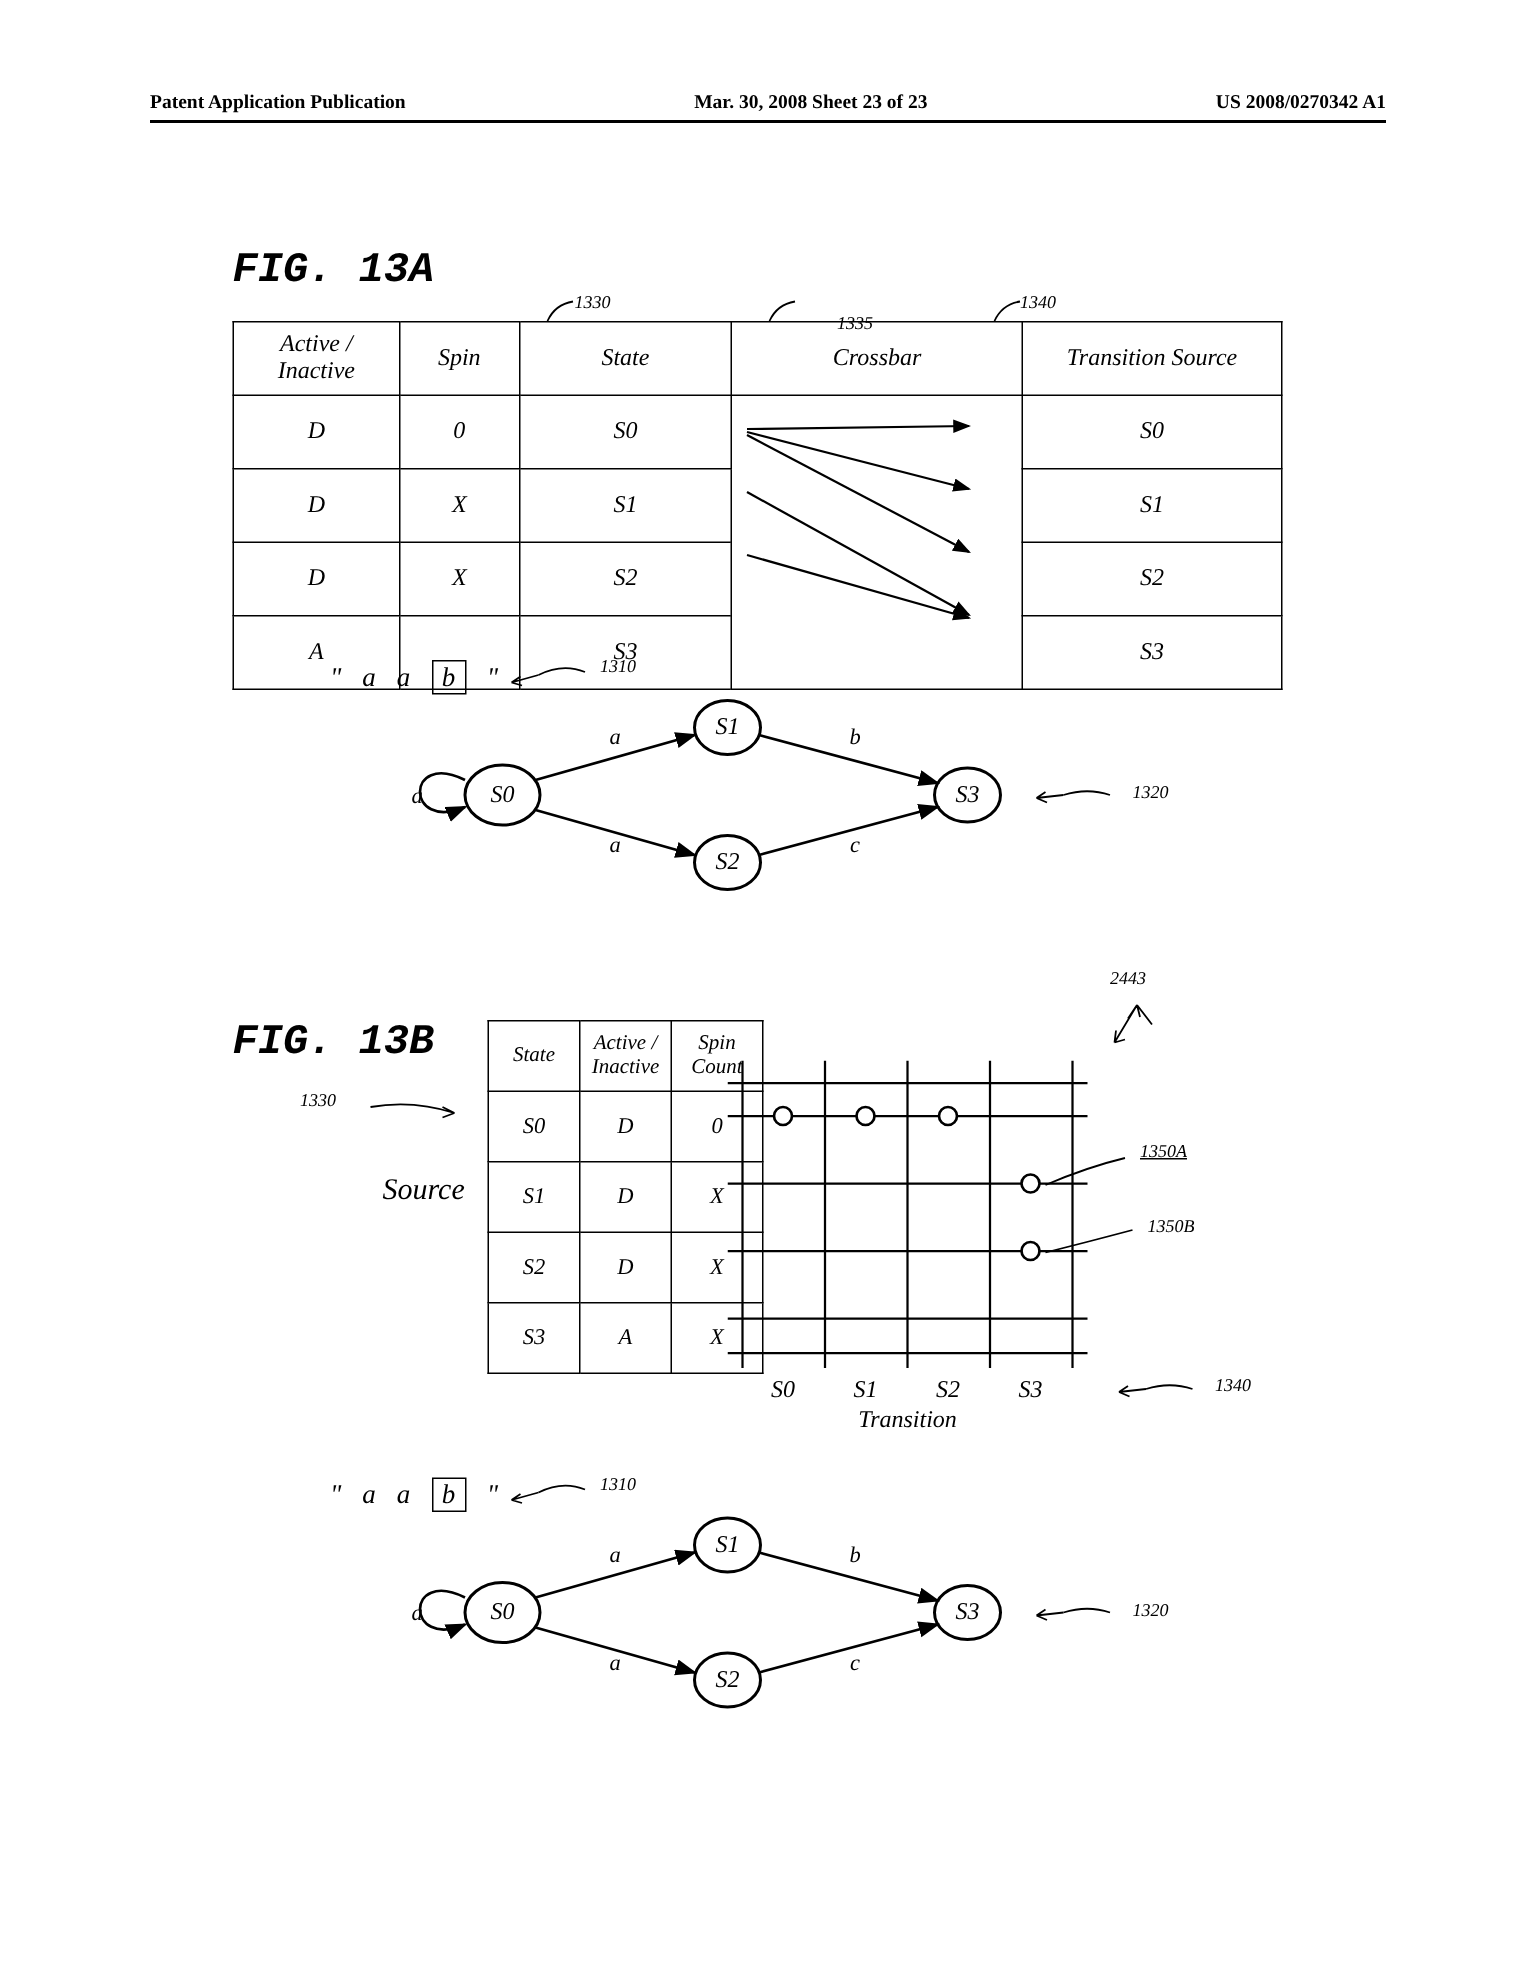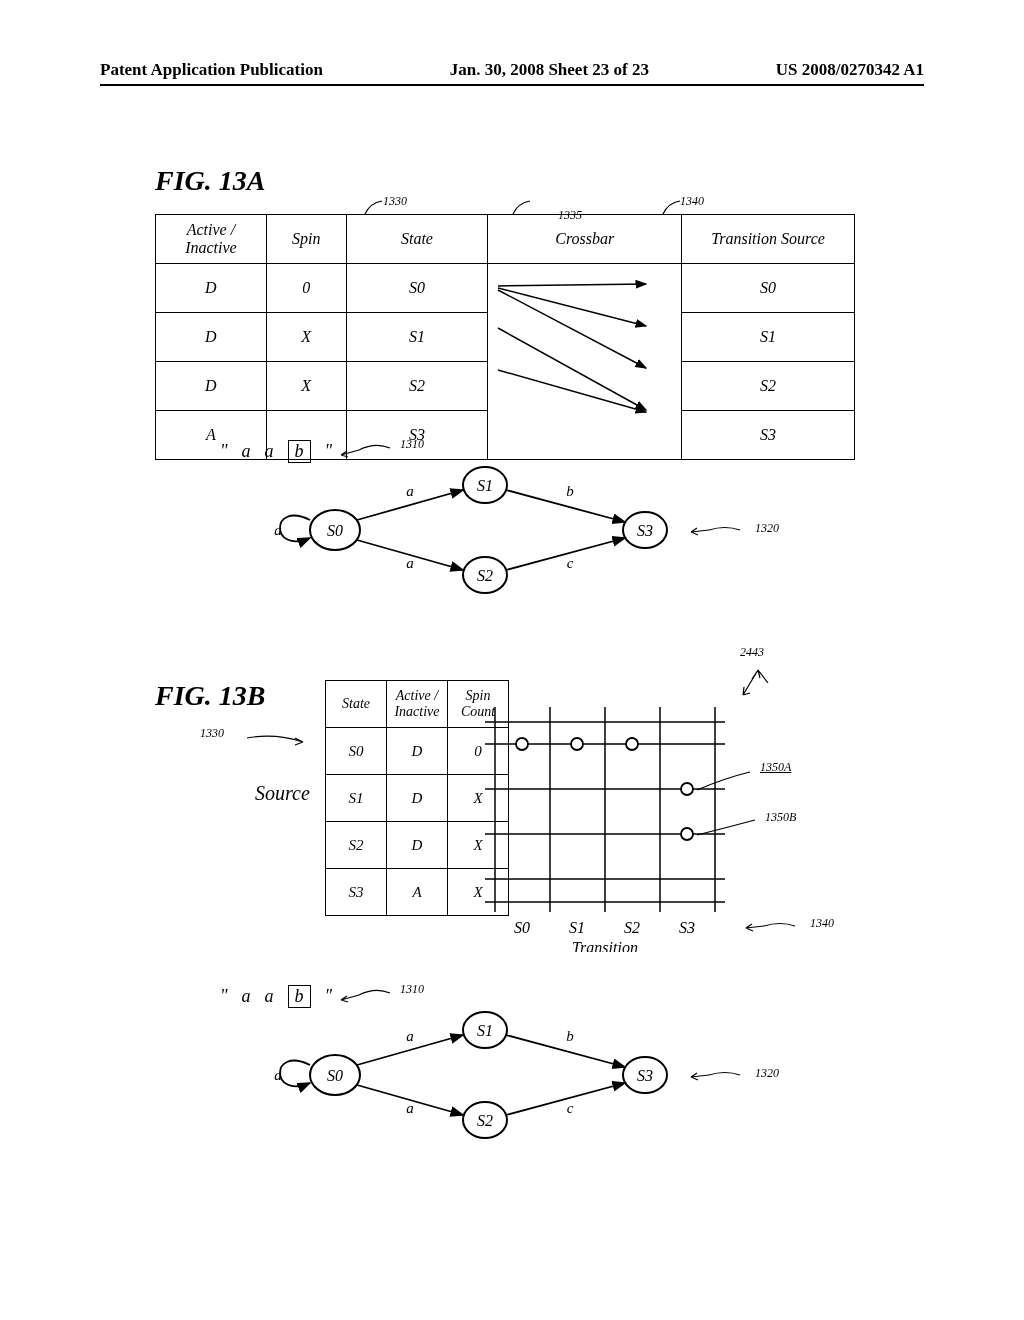--- a/index.html
+++ b/index.html
@@ -12,28 +12,28 @@
   .page {
     width: 1024px;
     height: 1320px;
     position: relative;
     padding: 60px 100px 40px 100px;
     box-sizing: border-box;
   }
   .header {
     display: flex;
     justify-content: space-between;
-    font-size: 17px;
+    font-size: 13px;
     font-weight: bold;
     border-bottom: 2px solid #000;
     padding-bottom: 4px;
     margin-bottom: 50px;
   }
   .fig-label {
-    font-family: Liberation Serif, serif;
+    font-family: Liberation Mono, monospace;
     font-style: italic;
     font-weight: bold;
     font-size: 28px;
   }
   .italic-num {
     font-style: italic;
     font-family: "Times New Roman", serif;
     font-size: 12px;
   }
   table.tbl1 {
@@ -98,21 +98,21 @@
     text-anchor: middle;
   }
 </style>
 </head>
 <body>
 
 <div class="page">
 
   <div class="header">
     <span>Patent Application Publication</span>
-    <span>Jan. 30, 2008  Sheet 23 of 23</span>
+    <span>Mar. 30, 2008  Sheet 23 of 23</span>
     <span>US 2008/0270342 A1</span>
   </div>
 
   <div class="fig-label abs" style="left:155px;top:165px;">FIG. 13A</div>
 
   <div class="abs italic-num" style="left:383px;top:194px;">1330</div>
   <div class="abs italic-num" style="left:558px;top:194px;margin-top:14px;">1335</div>
   <div class="abs italic-num" style="left:680px;top:194px;">1340</div>
   <svg class="abs" style="left:360px;top:198px;" width="330" height="18">
     <path d="M5,16 Q10,5 22,3" stroke="black" fill="none" stroke-width="1.2"></path>

